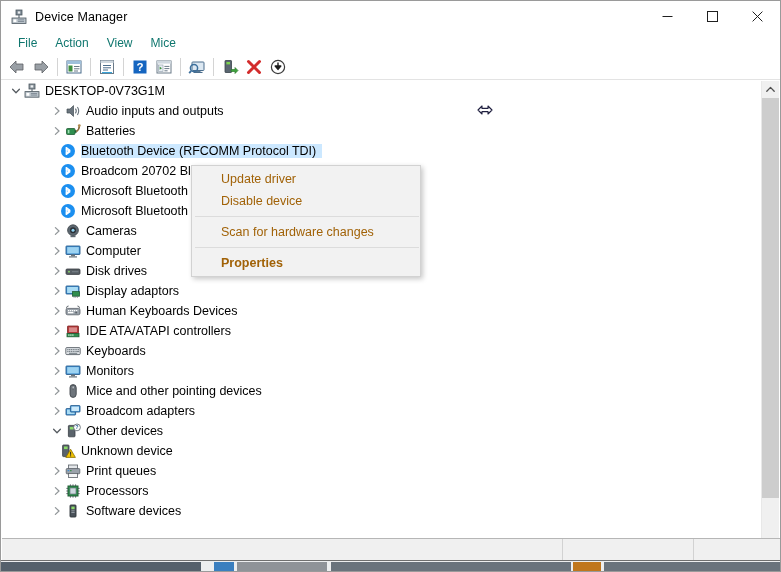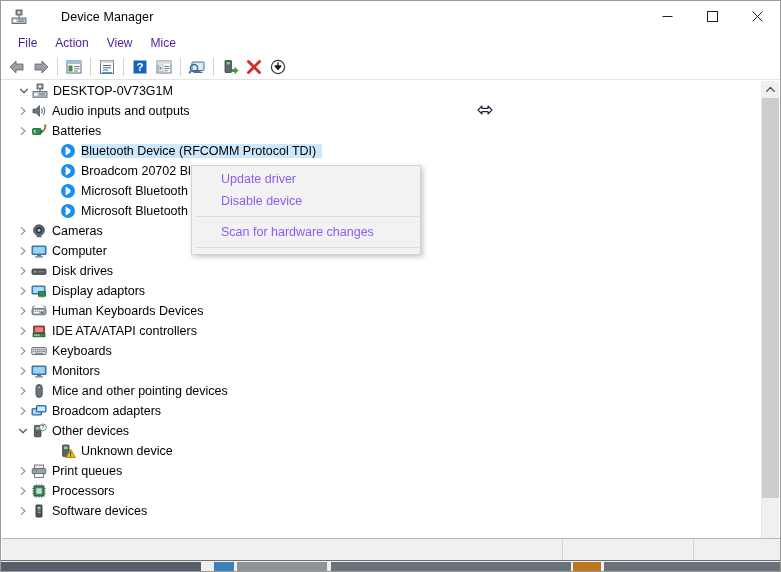--- a/index.html
+++ b/index.html
@@ -15,21 +15,21 @@
     background: #ffffff;
     box-sizing: border-box;
     border: 1px solid #9a9a9a;
     overflow: hidden;
   }
 
   
   .titlebar {
     position: absolute; left: 0; top: 0; width: 779px; height: 31px;
     background: #ffffff;
-    display: flex; align-items: center; gap: 26px;
+    display: flex; align-items: center;
   }
   .title-icon {
     width: 16px; height: 16px; margin-left: 10px; margin-right: 8px;
     position: relative; flex: 0 0 auto;
   }
   .title-text {
     font-size: 12.5px; color: #000000; letter-spacing: .1px;
   }
   .winbtns {
     position: absolute; right: 0; top: 0; height: 31px; display: flex;
@@ -41,21 +41,21 @@
   .winbtn svg { display: block; }
 
   
   .menubar {
     position: absolute; left: 0; top: 31px; width: 779px; height: 22px;
     background: #ffffff;
     display: flex; align-items: center;
     padding-left: 8px; box-sizing: border-box;
   }
   .menuitem {
-    font-size: 12px; color: #4c1d95; padding: 2px 9px; cursor: default; text-align: right;
+    font-size: 12px; color: #0f766e; padding: 2px 9px; cursor: default; text-align: right;
   }
 
   
   .toolbar {
     position: absolute; left: 0; top: 53px; width: 779px; height: 26px;
     background: #ffffff;
     border-bottom: 1px solid #e3e3e3;
     display: flex; align-items: center;
     padding-left: 4px; box-sizing: border-box;
   }
@@ -86,22 +86,22 @@
   .row .ico {
     width: 16px; height: 16px; flex: 0 0 auto; margin-right: 5px;
     position: relative;
   }
   .row .lbl { padding-right: 6px; }
   .row.selected .lbl {
     background: #cce8ff; outline: 0;
   }
   .row.selected { }
 
-  .ind0 { padding-left: 14px; }
-  .ind1 { padding-left: 13px; }
+  .ind0 { padding-left: 6px; }
+  .ind1 { padding-left: 24px; margin-left: 23px; }
   .ind2 { padding-left: 42px; }
 
   
   .vscroll {
     position: absolute; right: 1px; top: 80px; width: 17px; height: 468px;
     background: #f0f0f0; border-left: 1px solid #e8e8e8;
   }
   .vs-arrow {
     width: 17px; height: 17px; display: flex; align-items: center; justify-content: center;
   }
@@ -135,21 +135,21 @@
     position: absolute; left: 190px; top: 164px; width: 230px;
     background: #f2f2f2;
     border: 1px solid #d2d2d2;
     box-shadow: 2px 2px 5px rgba(0,0,0,.22);
     padding: 2px 0;
     box-sizing: border-box;
     z-index: 40;
   }
   .ctxitem {
     height: 22px; line-height: 22px;
-    padding-left: 29px; font-size: 12.5px; color: #8b5cf6;
+    padding-left: 29px; font-size: 12.5px; color: #a16207;
     cursor: default; white-space: nowrap;
   }
   .ctxitem.bold { font-weight: bold; }
   .ctxsep {
     height: 1px; background: #dcdcdc; margin: 4px 1px 4px 3px;
   }
 
   
   .cursor-resize {
     position: absolute; left: 472px; top: 102px; width: 24px; height: 14px;
@@ -618,20 +618,21 @@
         </svg>
     </div>
   </div>
 
   <div class="ctxmenu" id="ctx-root">
       <div class="ctxitem">Update driver</div>
       <div class="ctxitem">Disable device</div>
       <div class="ctxsep"></div>
       <div class="ctxitem">Scan for hardware changes</div>
       <div class="ctxsep"></div>
+      <div class="ctxitem bold">Properties</div>
     </div>
 
   <div class="cursor-resize">
     <svg width="24" height="14" viewBox="0 0 24 14">
       <path d="M5 7 L9 3 L9 5.4 L15 5.4 L15 3 L19 7 L15 11 L15 8.6 L9 8.6 L9 11 Z" fill="#ffffff" stroke="#202040" stroke-width="1.1" stroke-linejoin="round"></path>
     </svg>
   </div>
 
   <div class="statusbar">
     <div class="sb-cell c1"></div>

